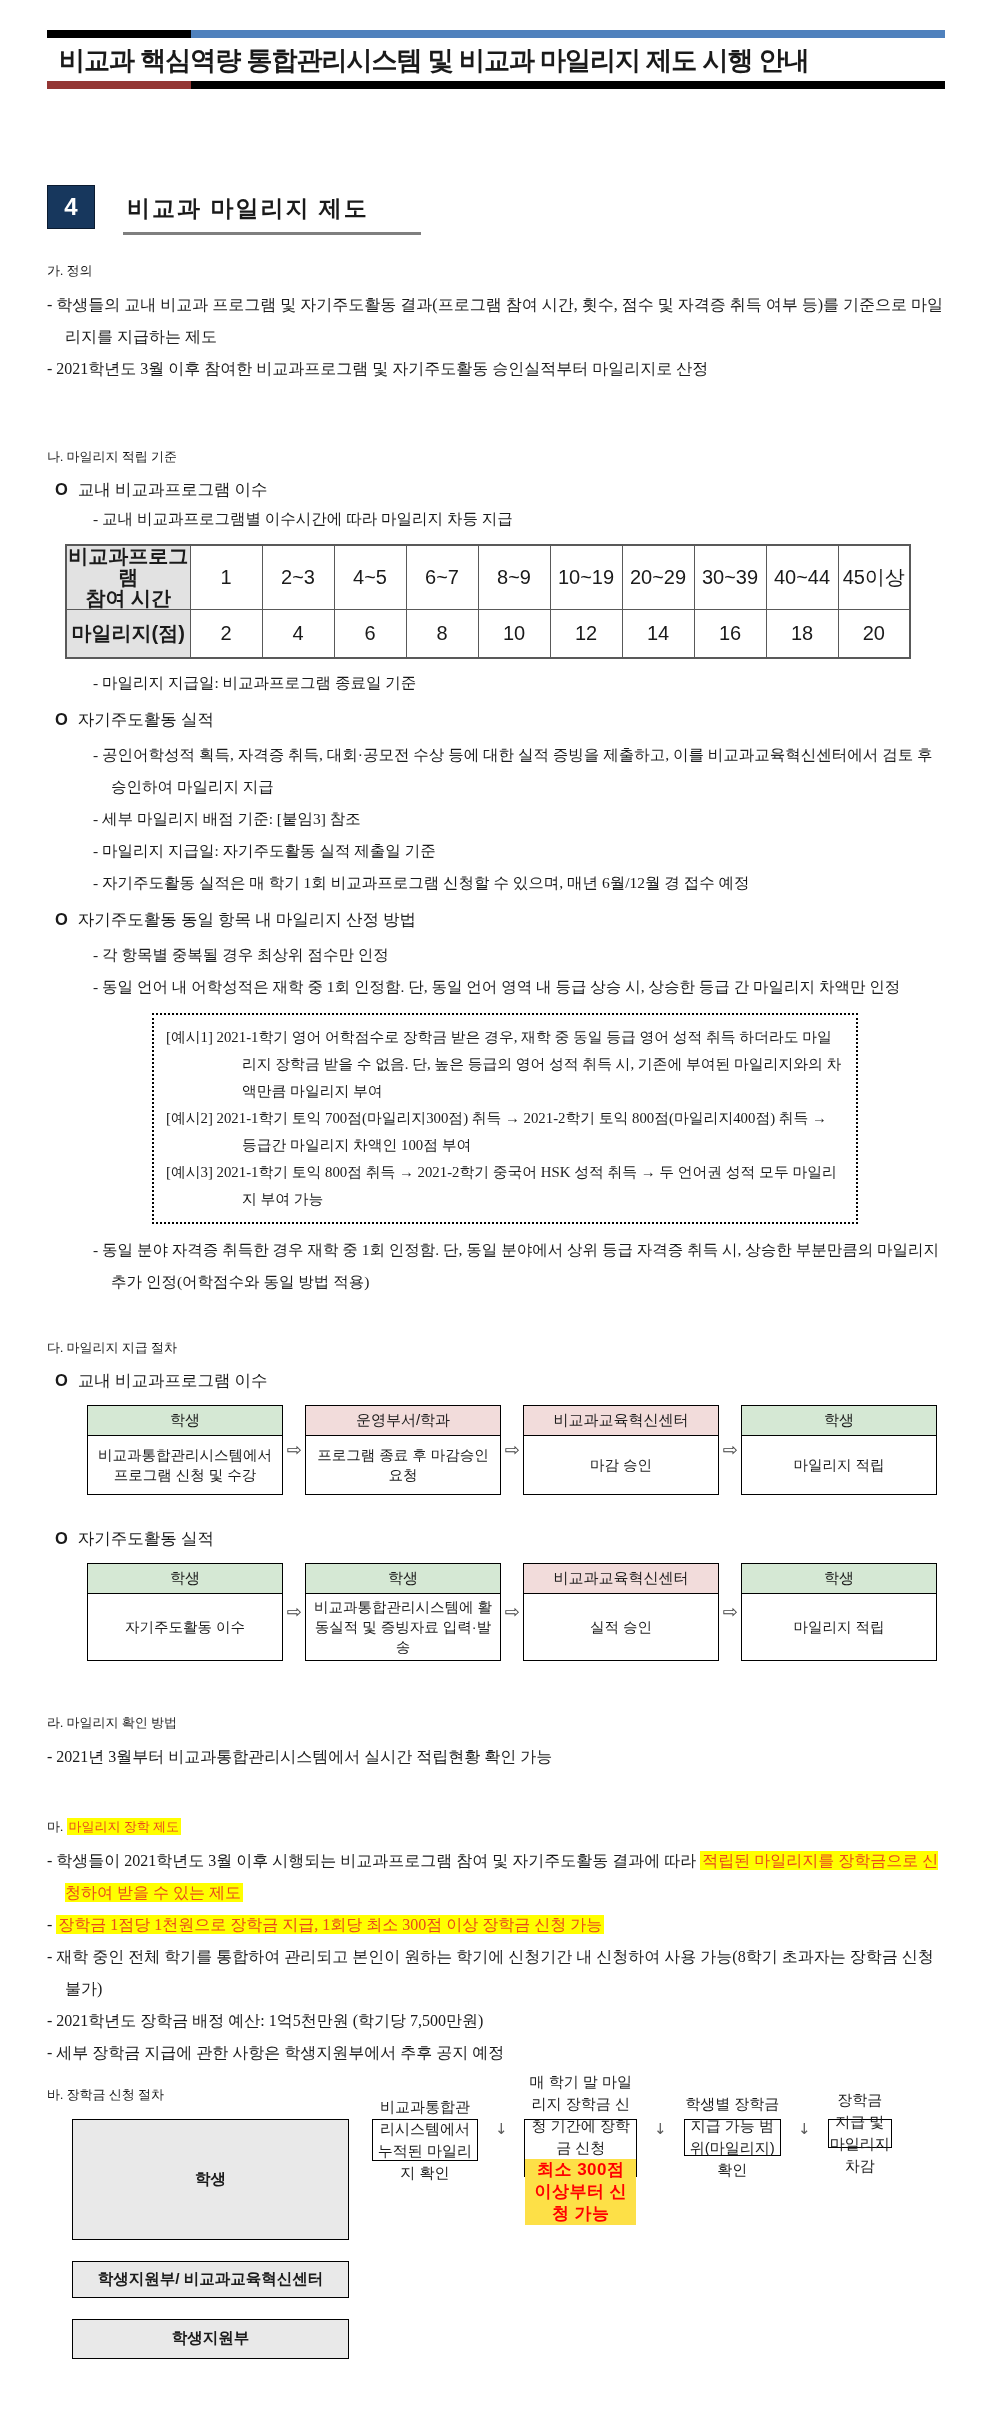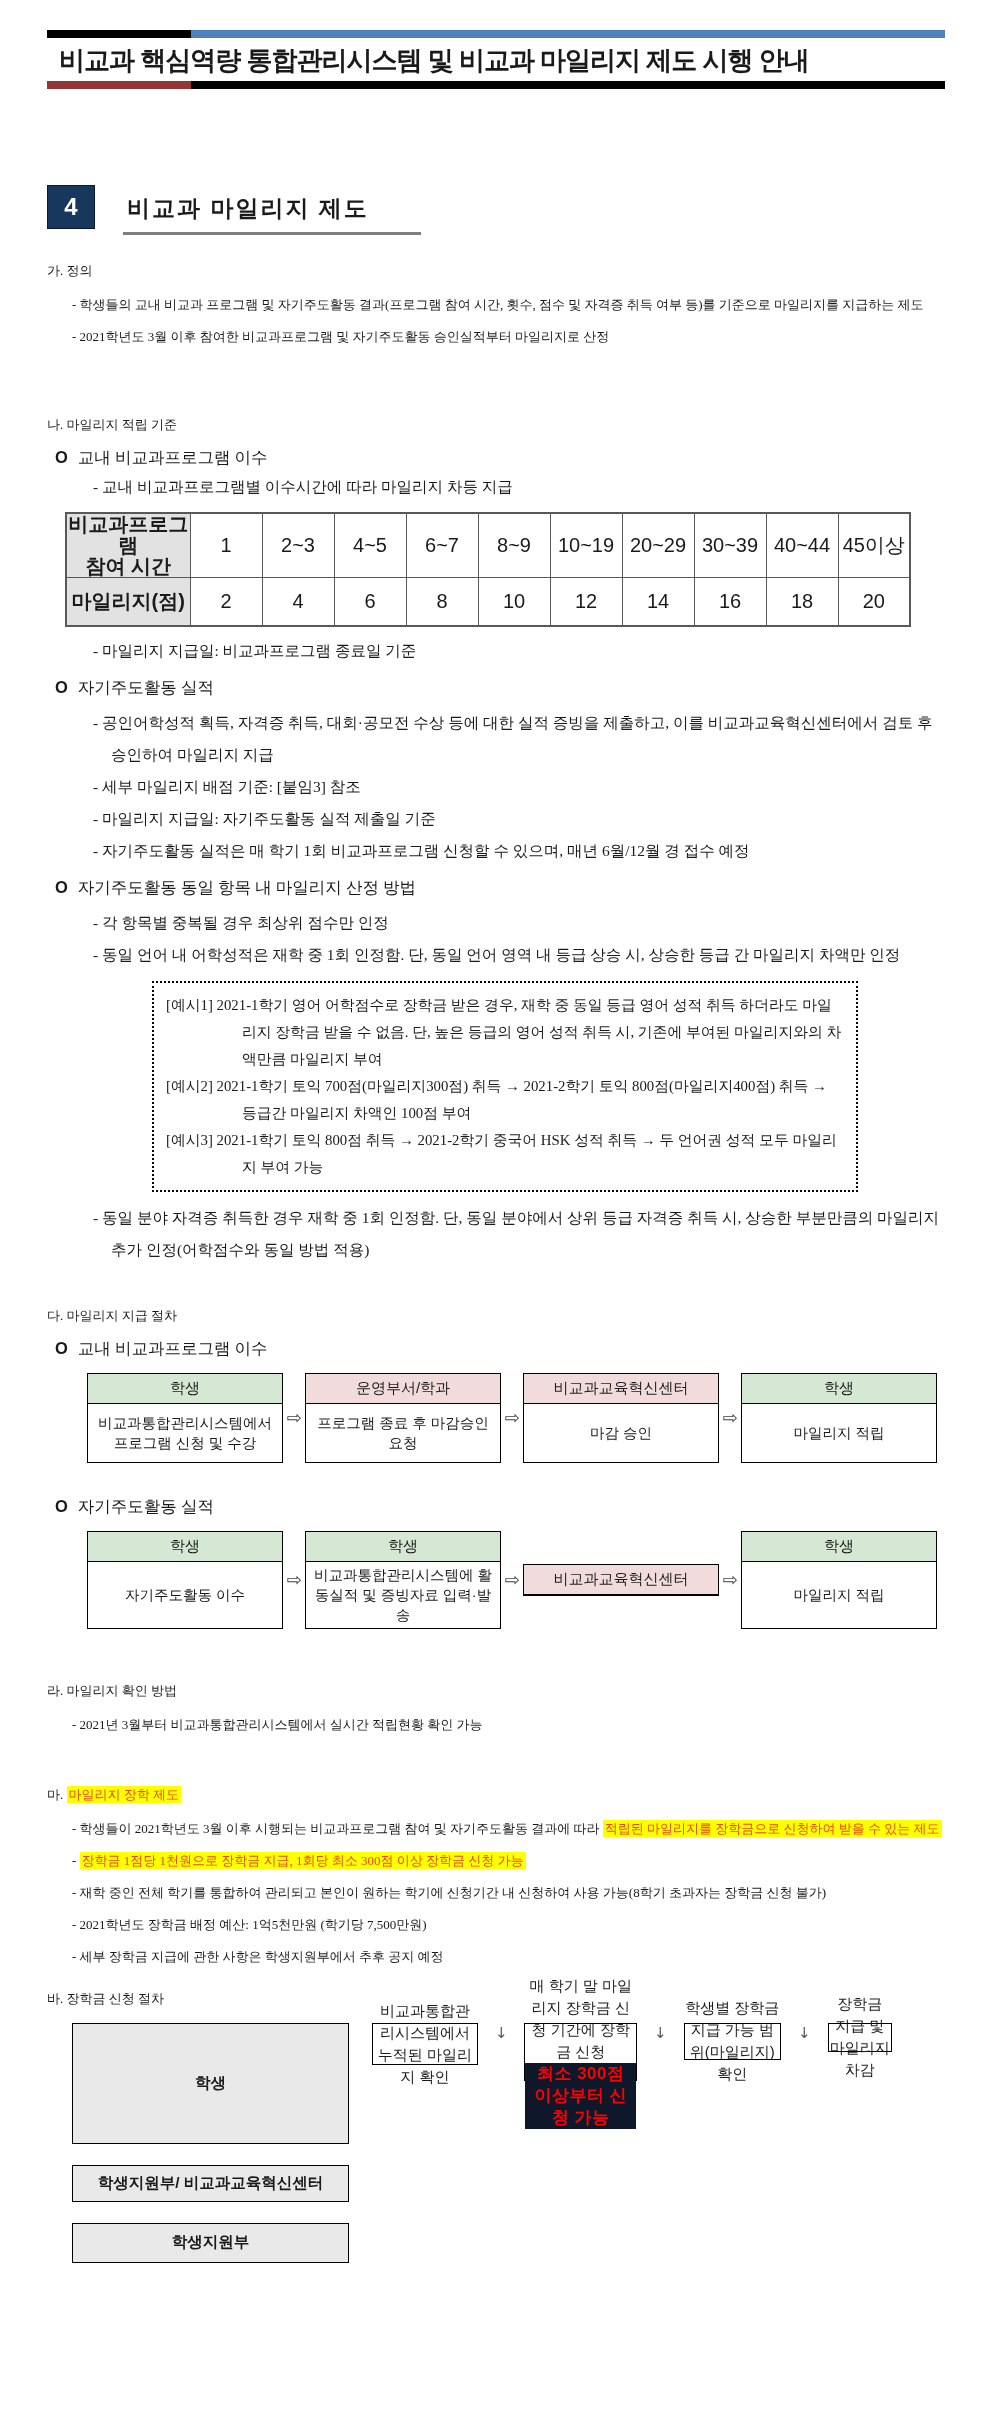--- a/index.html
+++ b/index.html
@@ -43,22 +43,22 @@
   
   .h-item { font-size: 13px; line-height: 24px; font-weight: normal; }
   .mt-ga  { margin-top: 24px; }
   .mt-na  { margin-top: 60px; }
   .mt-da  { margin-top: 38px; }
   .mt-ra  { margin-top: 50px; }
   .mt-ma  { margin-top: 42px; }
   .mt-ba  { margin-top: 14px; }
 
   .bullet1 {
-    margin-left: 25px; padding-left: 18px; text-indent: -18px;
-    font-size: 13px; line-height: 32px;
+    padding-left: 18px; text-indent: -18px;
+    font-size: 16px; line-height: 32px;
   }
   .bullet2 {
     margin-left: 46px; padding-left: 18px; text-indent: -18px;
     font-size: 15.5px; line-height: 32px;
   }
   .o-item { margin-left: 8px; margin-top: 7px; font-size: 16.5px; line-height: 26px; }
   .o-mark { font-weight: bold; font-family: "Liberation Sans", sans-serif; margin-right: 10px; }
   .gap6 { margin-top: 6px; } .gap8 { margin-top: 8px; } .gap10 { margin-top: 10px; }
 
   mark.hl { background: #ffff00; color: #e8491d; padding: 1px 2px; }
@@ -129,21 +129,21 @@
   }
   .rbox.s1 { height: 42px; }
   .rbox.s2 { height: 58px; }
   .rbox.s3 { height: 37px; }
   .rbox.s4 { height: 29px; }
   .varrow {
     height: 21px; display: flex; align-items: center; justify-content: center;
     color: #595959; font-size: 15px; font-family: "DejaVu Sans", sans-serif;
   }
   .rbox .crit {
-    background: #0f172a; color: #ff0000; font-weight: bold; font-size: 17px;
+    background: #fde047; color: #ff0000; font-weight: bold; font-size: 17px;
     padding: 0 4px; letter-spacing: 0.5px;
   }
 </style>
 </head>
 <body>
 
 <div class="page">
 
   <div class="bar top-bar">
     <div class="seg-a"></div>
@@ -267,20 +267,21 @@
       <div class="fbody">자기주도활동 이수</div>
     </div>
     <div class="farrow">⇨</div>
     <div class="fbox">
       <div class="fhead green">학생</div>
       <div class="fbody">비교과통합관리시스템에 활동실적 및 증빙자료 입력·발송</div>
     </div>
     <div class="farrow">⇨</div>
     <div class="fbox">
       <div class="fhead pink">비교과교육혁신센터</div>
+      <div class="fbody">실적 승인</div>
     </div>
     <div class="farrow">⇨</div>
     <div class="fbox">
       <div class="fhead green">학생</div>
       <div class="fbody">마일리지 적립</div>
     </div>
   </div>
 
   <div class="h-item mt-ra">라. 마일리지 확인 방법</div>
   <div class="bullet1 gap6">- 2021년 3월부터 비교과통합관리시스템에서 실시간 적립현황 확인 가능</div>

